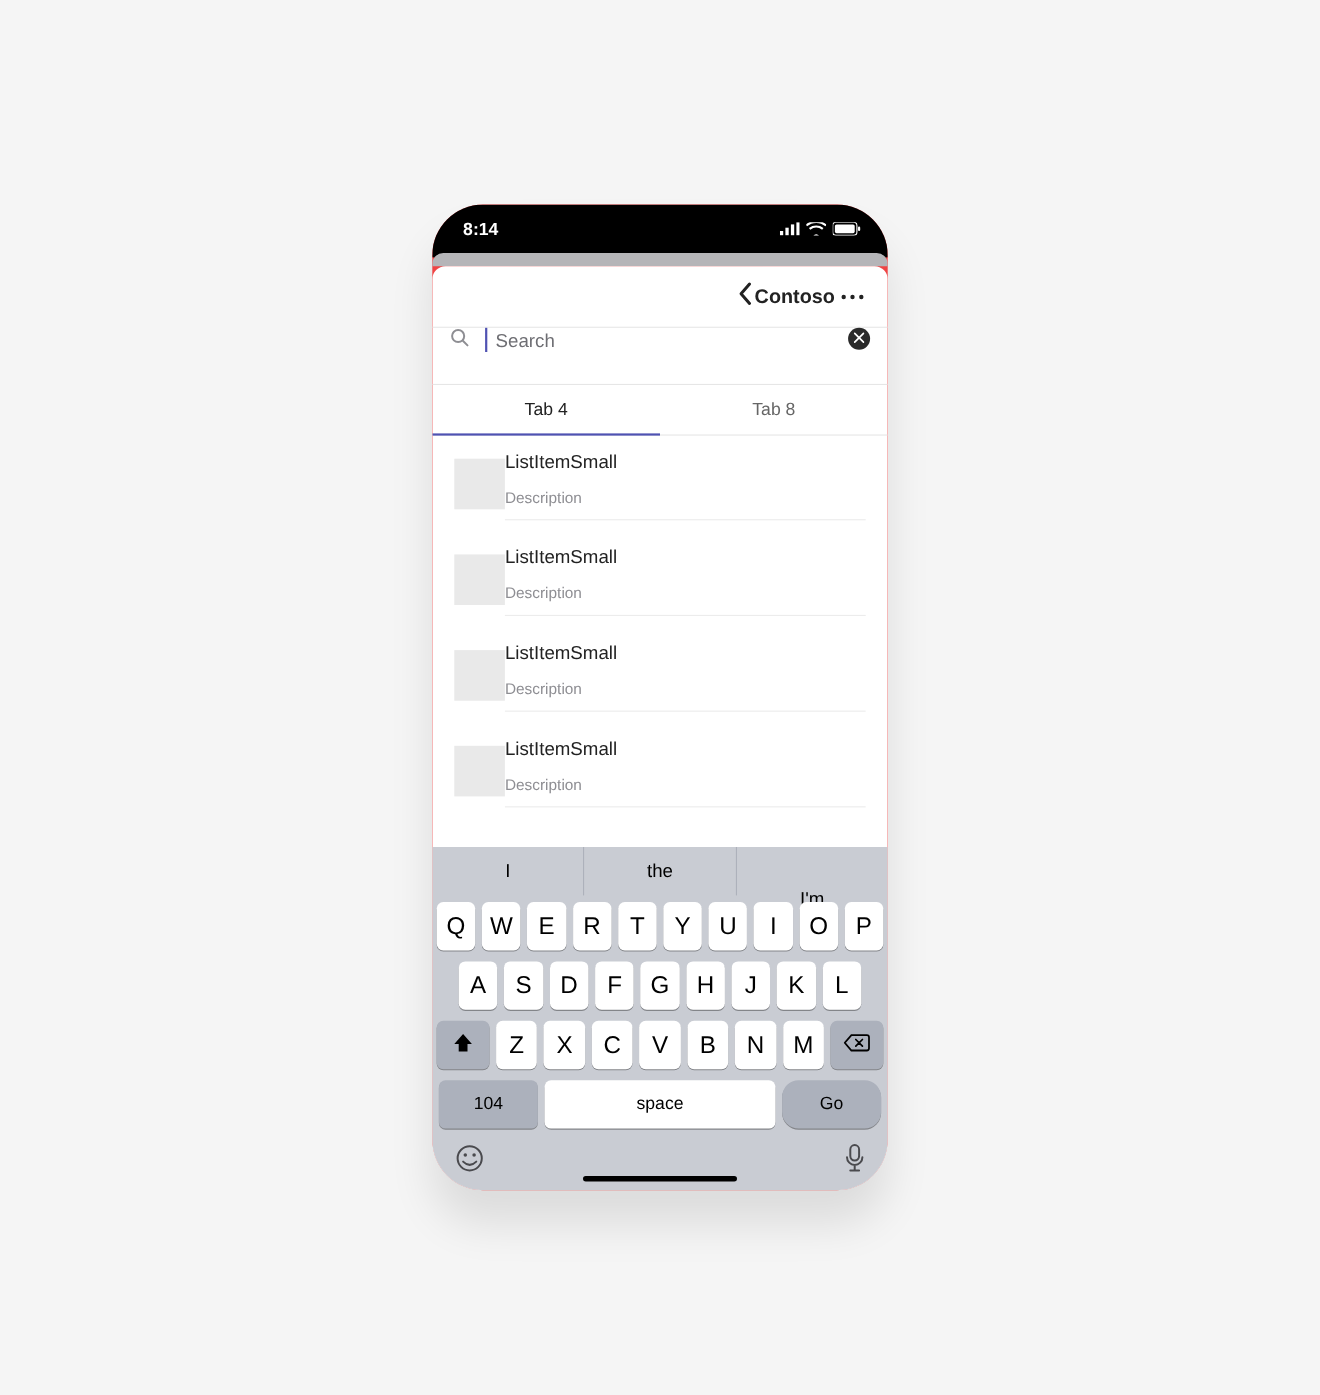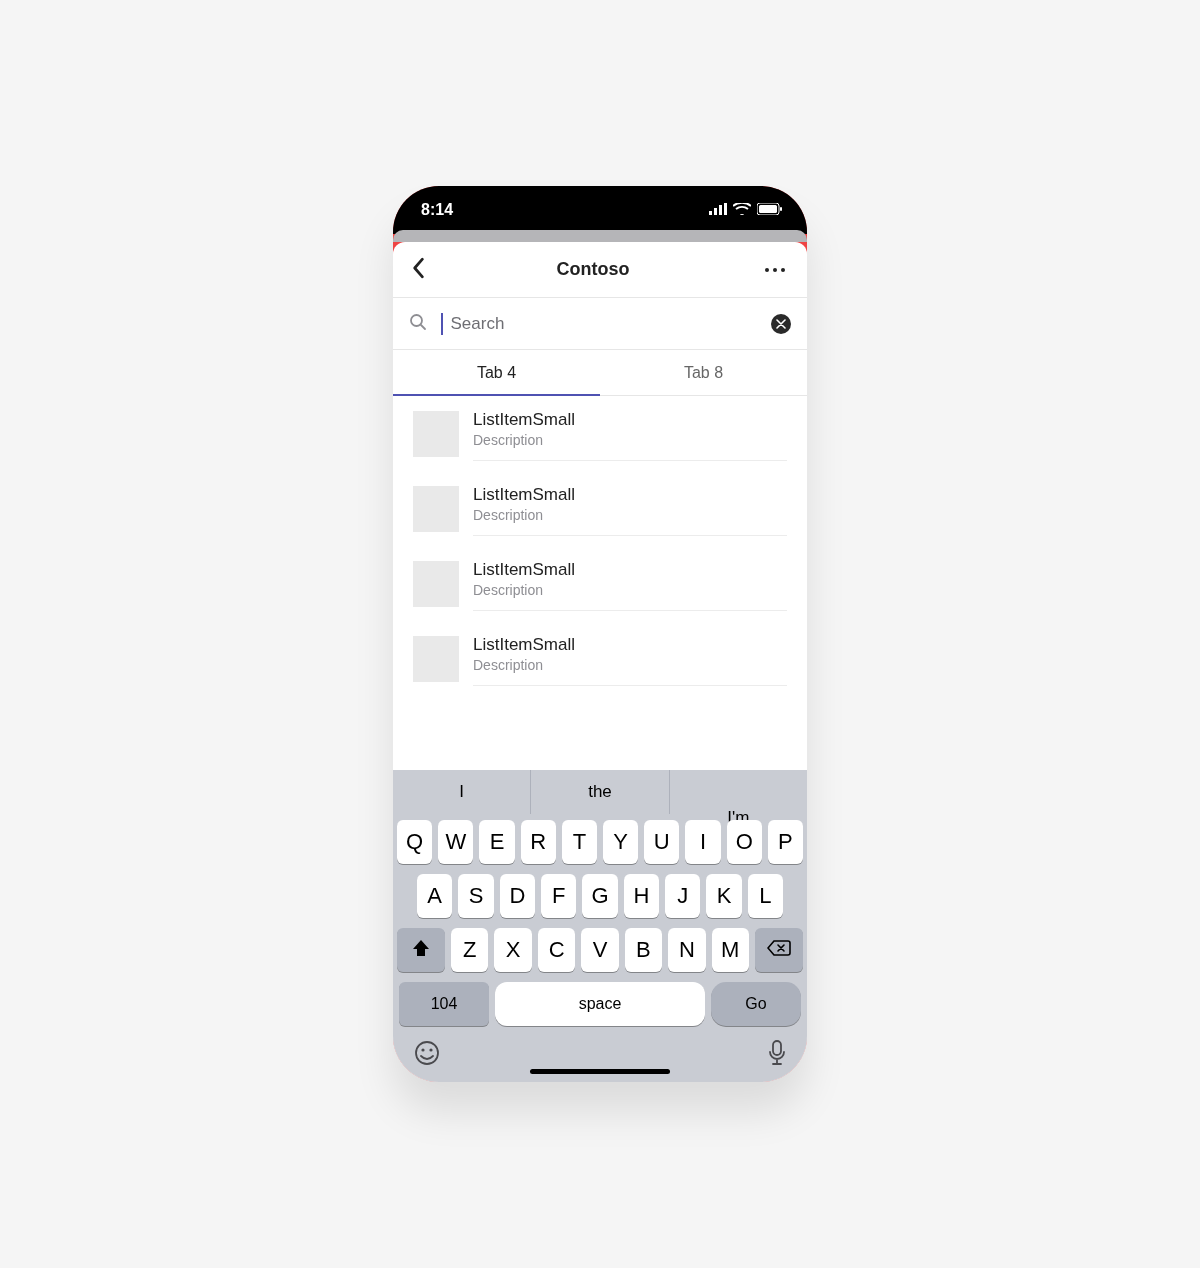--- a/index.html
+++ b/index.html
@@ -44,32 +44,32 @@
       background: #fff;
       height: calc(100% - 48px - 8px);
       border-radius: 12px 12px 0 0;
       display: flex;
       flex-direction: column;
     }
     .nav-bar {
       height: 56px;
       display: flex;
       align-items: center;
-      justify-content: space-between;
+      justify-content: flex-end;
       padding: 0 16px;
       border-bottom: 1px solid #e6e6e6;
     }
     .nav-title { font-size: 18px; font-weight: 700; color: #222; }
     .chevron-back svg { width: 18px; height: 22px; }
     .more-dot { width: 4px; height: 4px; background: #222; border-radius: 50%; display: inline-block; margin: 0 2px; }
     .more-btn { display: flex; align-items: center; padding: 4px; }
     .search-row {
       height: 52px;
       display: flex;
-      align-items: center;
+      align-items: flex-start;
       padding: 0 16px;
       border-bottom: 1px solid #e6e6e6;
       gap: 14px;
     }
     .search-input {
       flex: 1;
       border: none;
       outline: none;
       font-size: 17px;
       color: #222;
@@ -111,32 +111,31 @@
       content: "";
       position: absolute;
       left: 0; right: 0; bottom: -1px;
       height: 2px;
       background: #4f52b2;
     }
     .list { flex: 1; overflow: hidden; }
     .list-item {
       display: flex;
       align-items: center;
-      gap: 14px;
       padding: 10px 20px 10px 20px;
     }
     .list-item .thumb {
       width: 46px;
       height: 46px;
       background: #e9e9e9;
       flex-shrink: 0;
     }
     .list-item .txt { flex: 1; padding: 4px 0 12px 0; border-bottom: 1px solid #ececec; }
     .li-title { font-size: 17px; color: #222; }
-    .li-desc { font-size: 14px; color: #8e8e93; margin-top: 2px; }
+    .li-desc { font-size: 14px; color: #8e8e93; margin-top: 14px; }
     .kbd-area {
       background: #c9ccd3;
       display: flex;
       flex-direction: column;
     }
     .suggestions {
       display: flex;
       height: 44px;
       align-items: stretch;
     }
@@ -165,21 +164,21 @@
       color: #000;
       min-width: 34px;
     }
     .krow.row2 { padding: 0 20px; }
     .krow.row3 .key.shift, .krow.row3 .key.backspace {
       flex: 0 0 48px;
       background: #acb1bc;
     }
     .krow.row4 { padding: 0 2px; }
     .key.fn { flex: 0 0 90px; background: #acb1bc; font-size: 16px; }
-    .key.space { flex: 1; font-size: 16px; border-radius: 12px; }
+    .key.space { flex: 1; font-size: 16px; }
     .key.go { flex: 0 0 90px; background: #acb1bc; font-size: 16px; border-radius: 15px; }
     .bottom-bar {
       height: 54px;
       display: flex;
       align-items: center;
       justify-content: space-between;
       padding: 0 20px;
     }
     .home-indicator {
       width: 140px;

